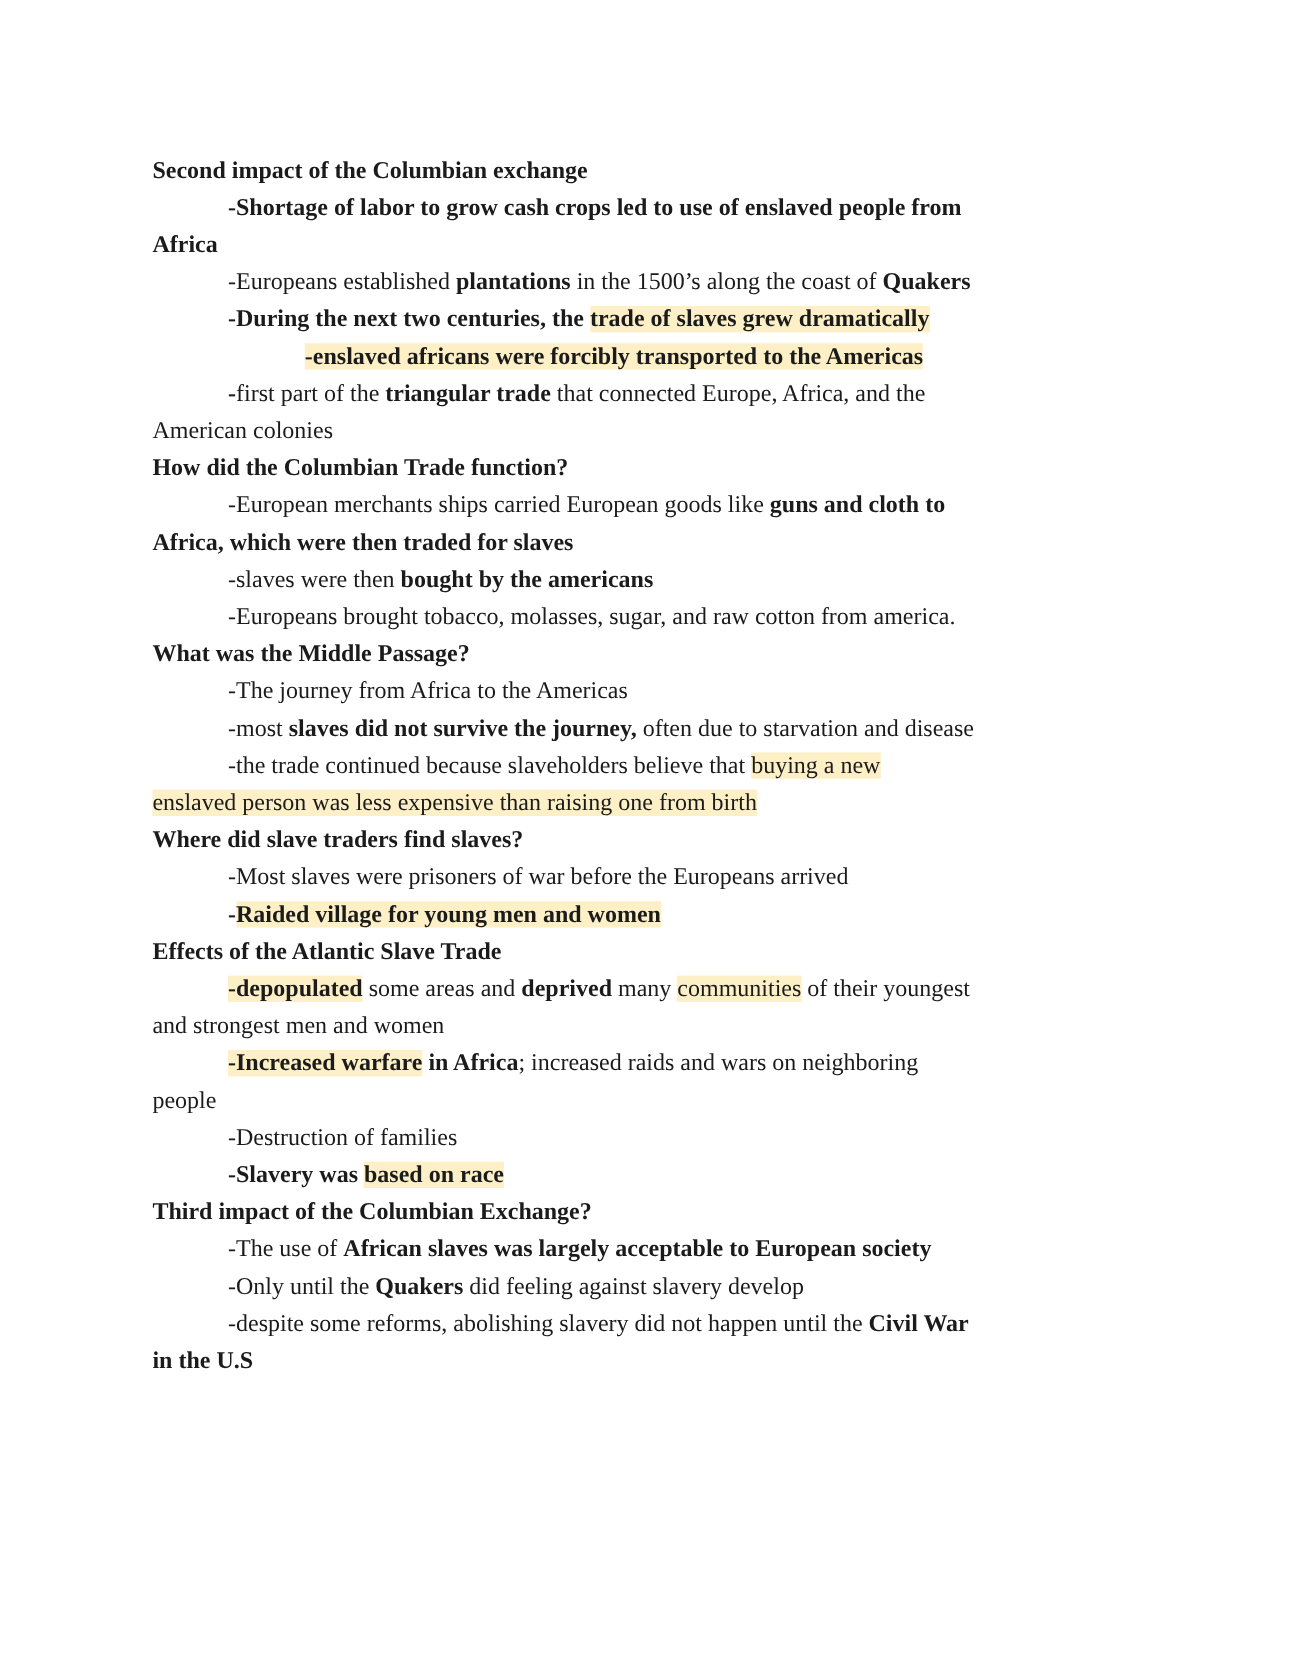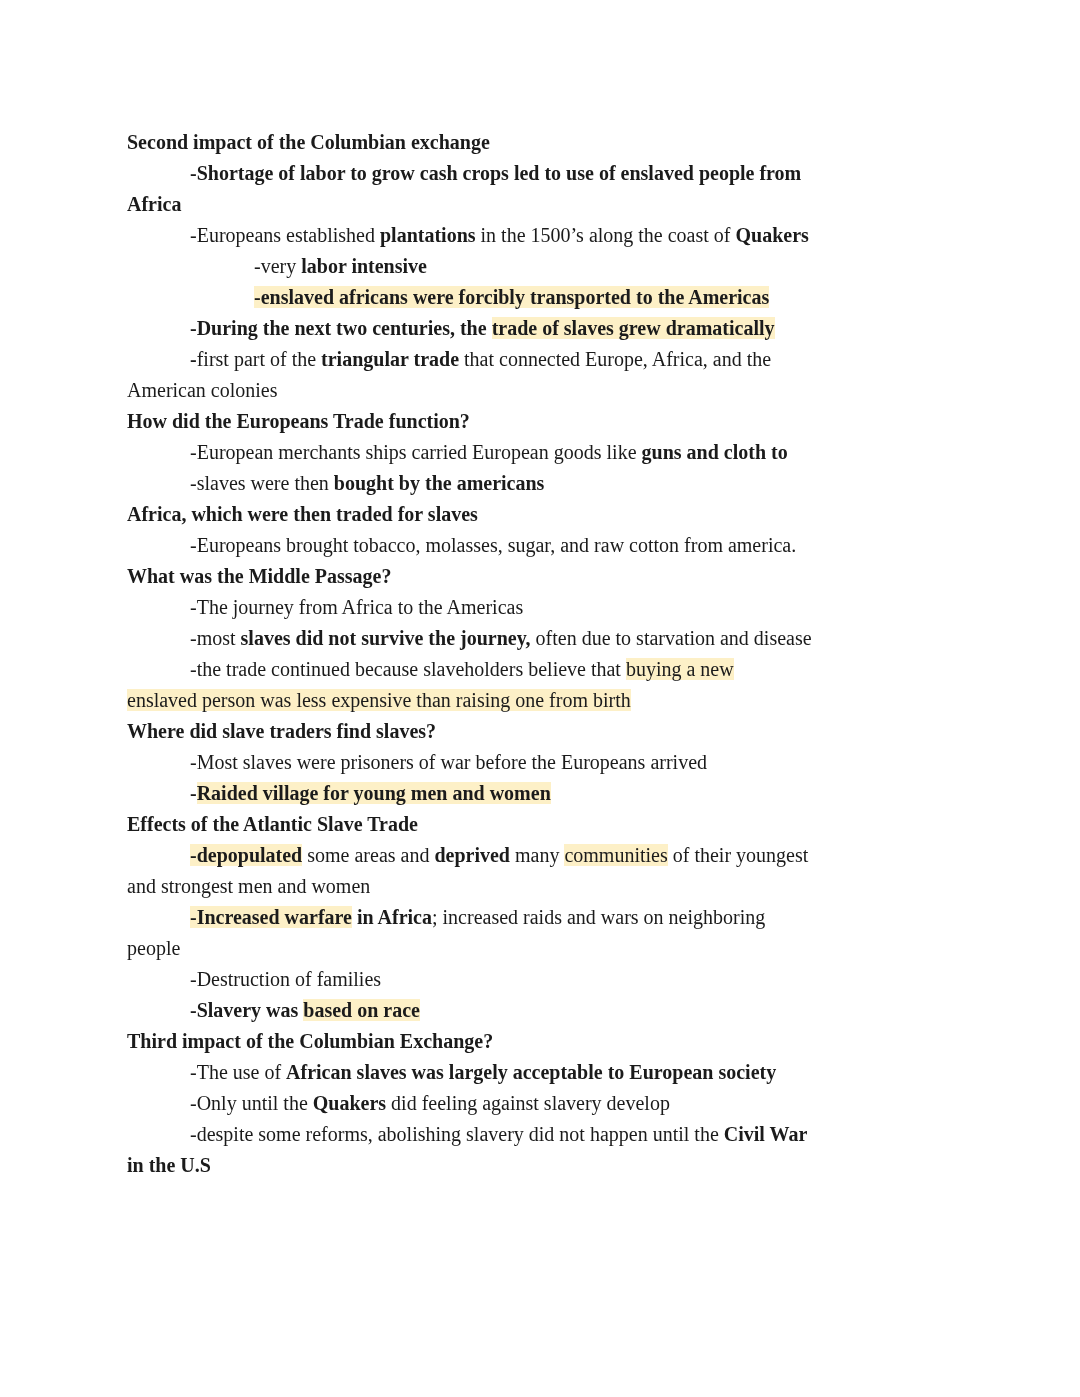--- a/index.html
+++ b/index.html
@@ -34,29 +34,28 @@
 </style>
 </head>
 <body style="color: rgb(27, 27, 27); background: rgb(255, 255, 255);">
 
 <div class="page">
   <div class="doc-body">
       <div class="line indent-0"><span class="run bold">Second impact of the Columbian exchange</span></div>
       <div class="line indent-1"><span class="run bold">-Shortage of labor to grow cash crops led to use of enslaved people from</span></div>
       <div class="line indent-0"><span class="run bold">Africa</span></div>
       <div class="line indent-1"><span class="run">-Europeans established </span><span class="run bold">plantations</span><span class="run"> in the 1500’s along the coast of </span><span class="run bold">Quakers</span></div>
-      <div class="line indent-2"><span class="run">-very </span><span class="run bold">labor intensive</span></div>
+      <div class="line indent-1"><span class="run bold">-During the next two centuries, the </span><span class="run bold hl">trade of slaves grew dramatically</span></div>
       <div class="line indent-2"><span class="run bold hl">-enslaved africans were forcibly transported to the Americas</span></div>
-      <div class="line indent-1"><span class="run bold">-During the next two centuries, the </span><span class="run bold hl">trade of slaves grew dramatically</span></div>
       <div class="line indent-1"><span class="run bold">-</span><span class="run">first part of the </span><span class="run bold">triangular trade</span><span class="run"> that connected Europe, Africa, and the</span></div>
       <div class="line indent-0"><span class="run">American colonies</span></div>
-      <div class="line indent-0"><span class="run bold">How did the Europeans Trade function?</span></div>
+      <div class="line indent-0"><span class="run bold">How did the Columbian Trade function?</span></div>
       <div class="line indent-1"><span class="run">-European merchants ships carried European goods like </span><span class="run bold">guns and cloth to</span></div>
+      <div class="line indent-0"><span class="run bold">Africa, which were then traded for slaves</span></div>
       <div class="line indent-1"><span class="run">-slaves were then </span><span class="run bold">bought by the americans</span></div>
-      <div class="line indent-0"><span class="run bold">Africa, which were then traded for slaves</span></div>
       <div class="line indent-1"><span class="run">-Europeans brought tobacco, molasses, sugar, and raw cotton from america.</span></div>
       <div class="line indent-0"><span class="run bold">What was the Middle Passage?</span></div>
       <div class="line indent-1"><span class="run">-The journey from Africa to the Americas</span></div>
       <div class="line indent-1"><span class="run">-most </span><span class="run bold">slaves did not survive the journey,</span><span class="run"> often due to starvation and disease</span></div>
       <div class="line indent-1"><span class="run">-the trade continued because slaveholders believe that </span><span class="run hl">buying a new</span></div>
       <div class="line indent-0"><span class="run hl">enslaved person was less expensive than raising one from birth</span></div>
       <div class="line indent-0"><span class="run bold">Where did slave traders find slaves?</span></div>
       <div class="line indent-1"><span class="run">-Most slaves were prisoners of war before the Europeans arrived</span></div>
       <div class="line indent-1"><span class="run bold">-</span><span class="run bold hl">Raided village for young men and women</span></div>
       <div class="line indent-0"><span class="run bold">Effects of the Atlantic Slave Trade</span></div>

